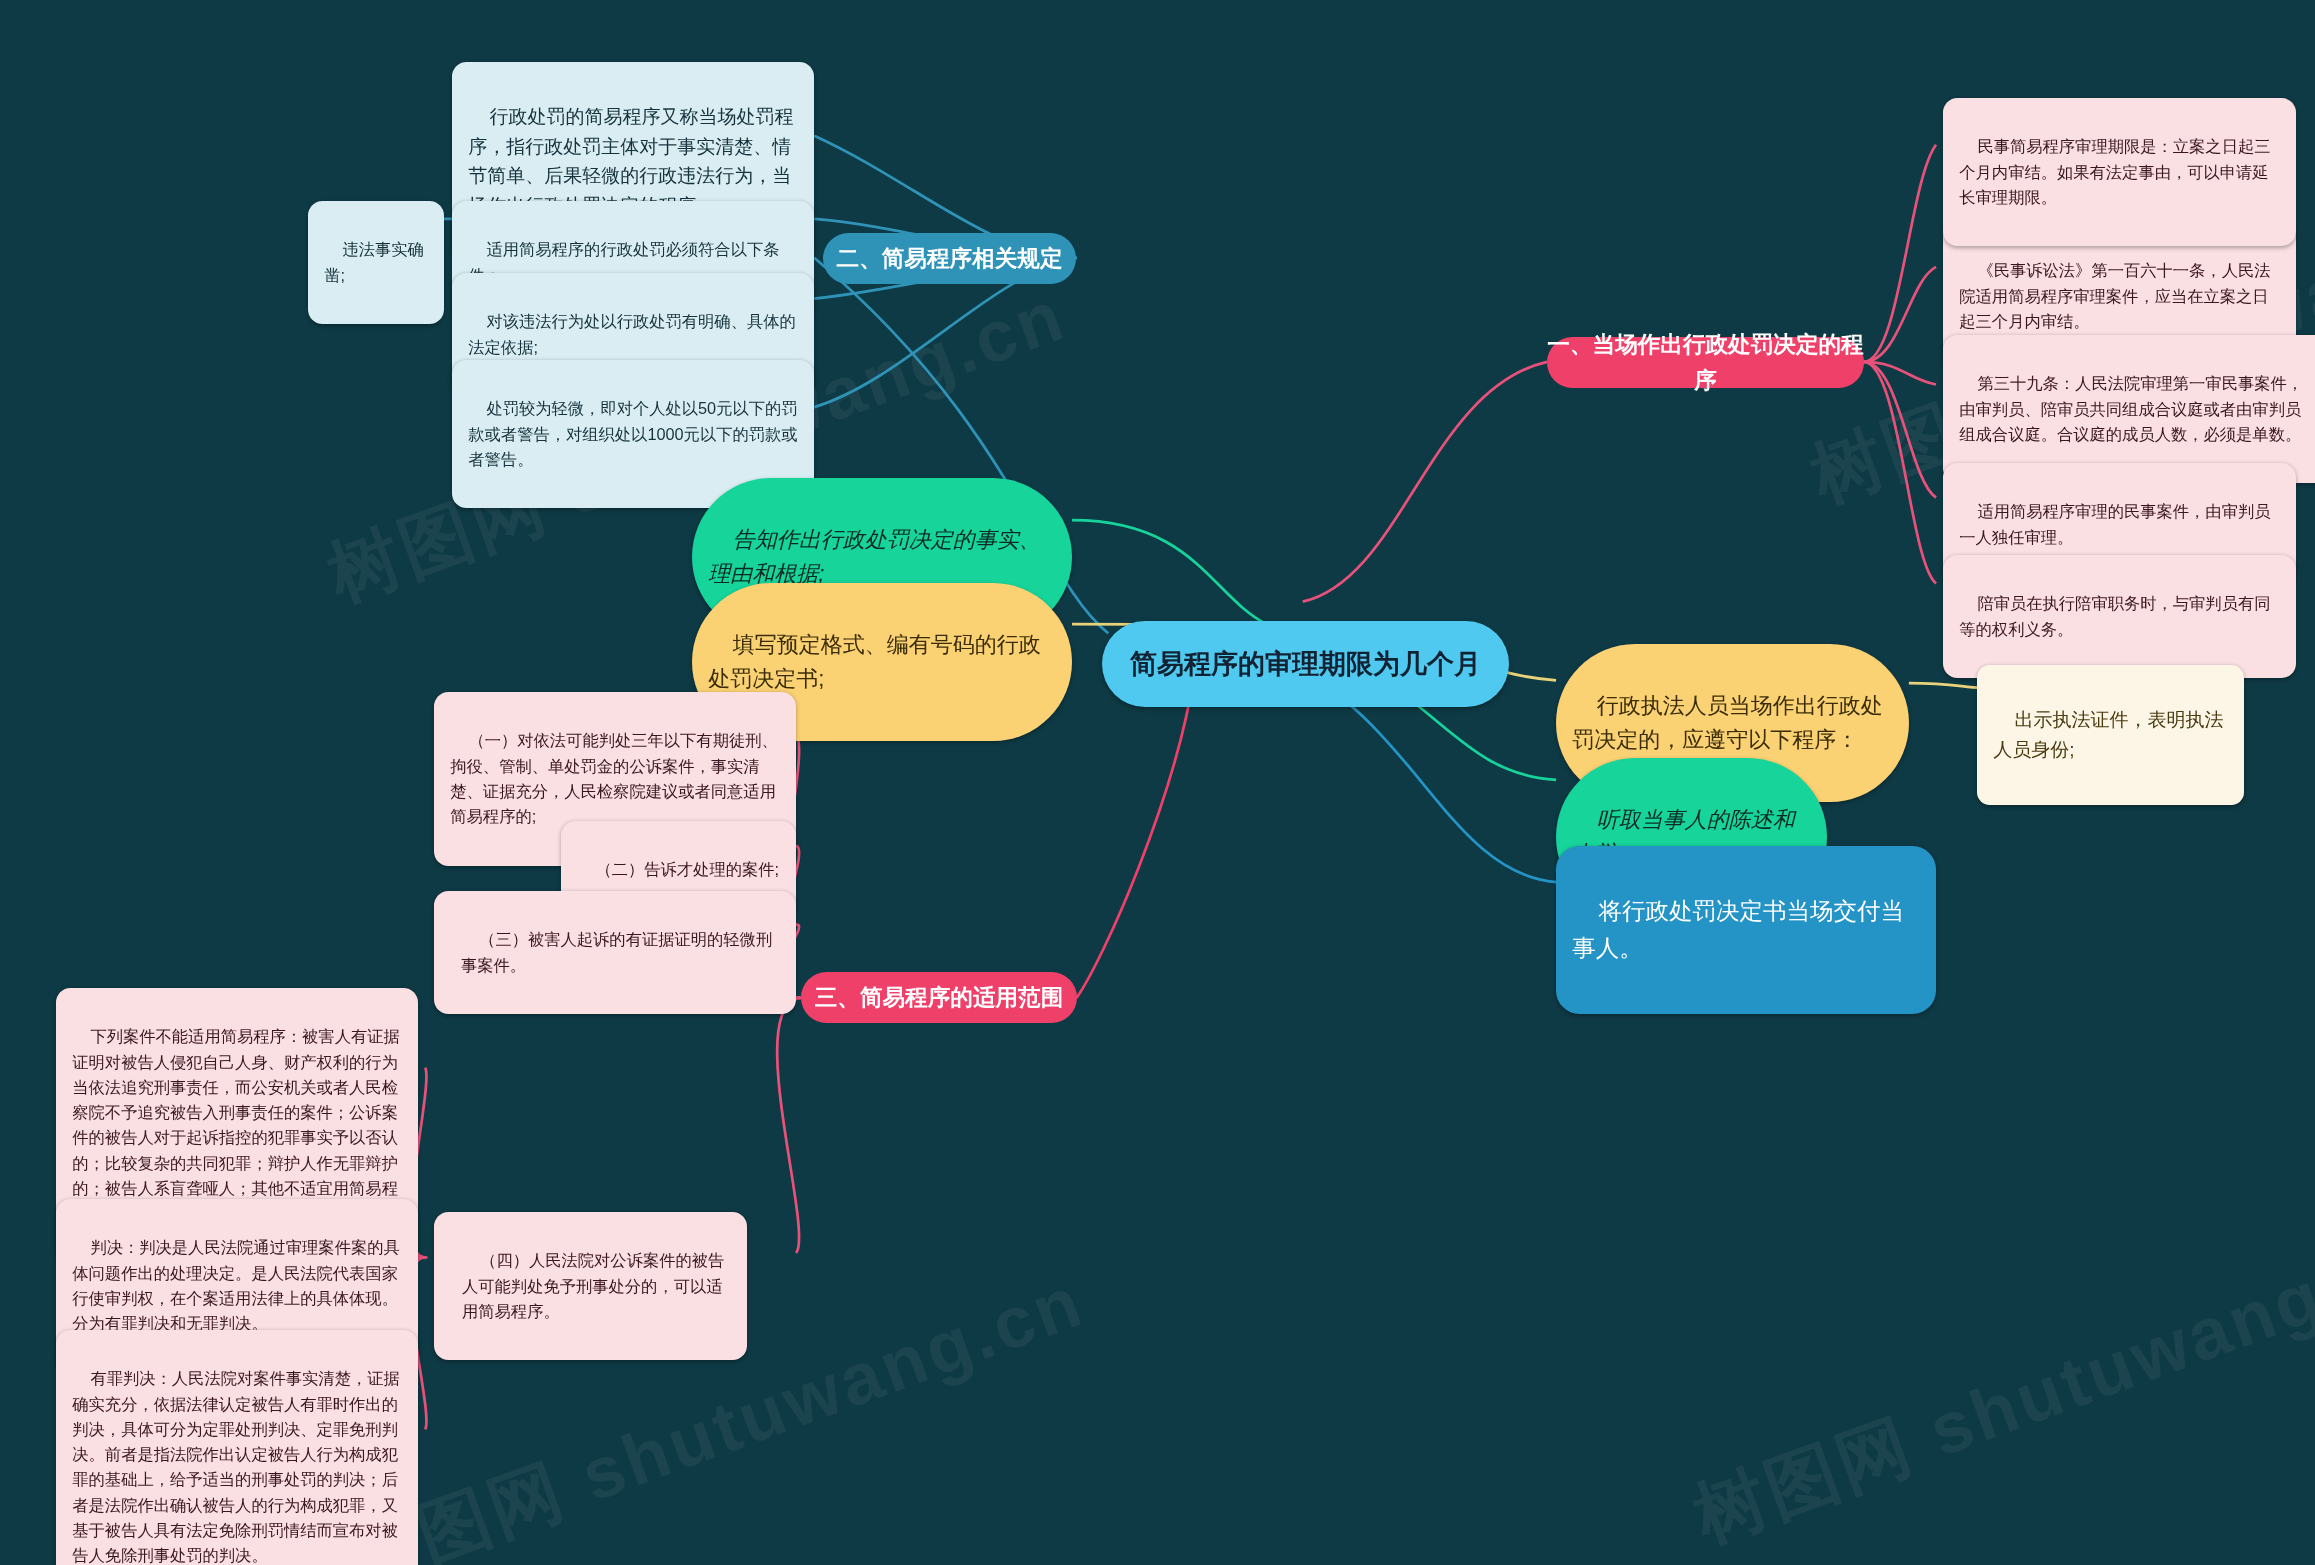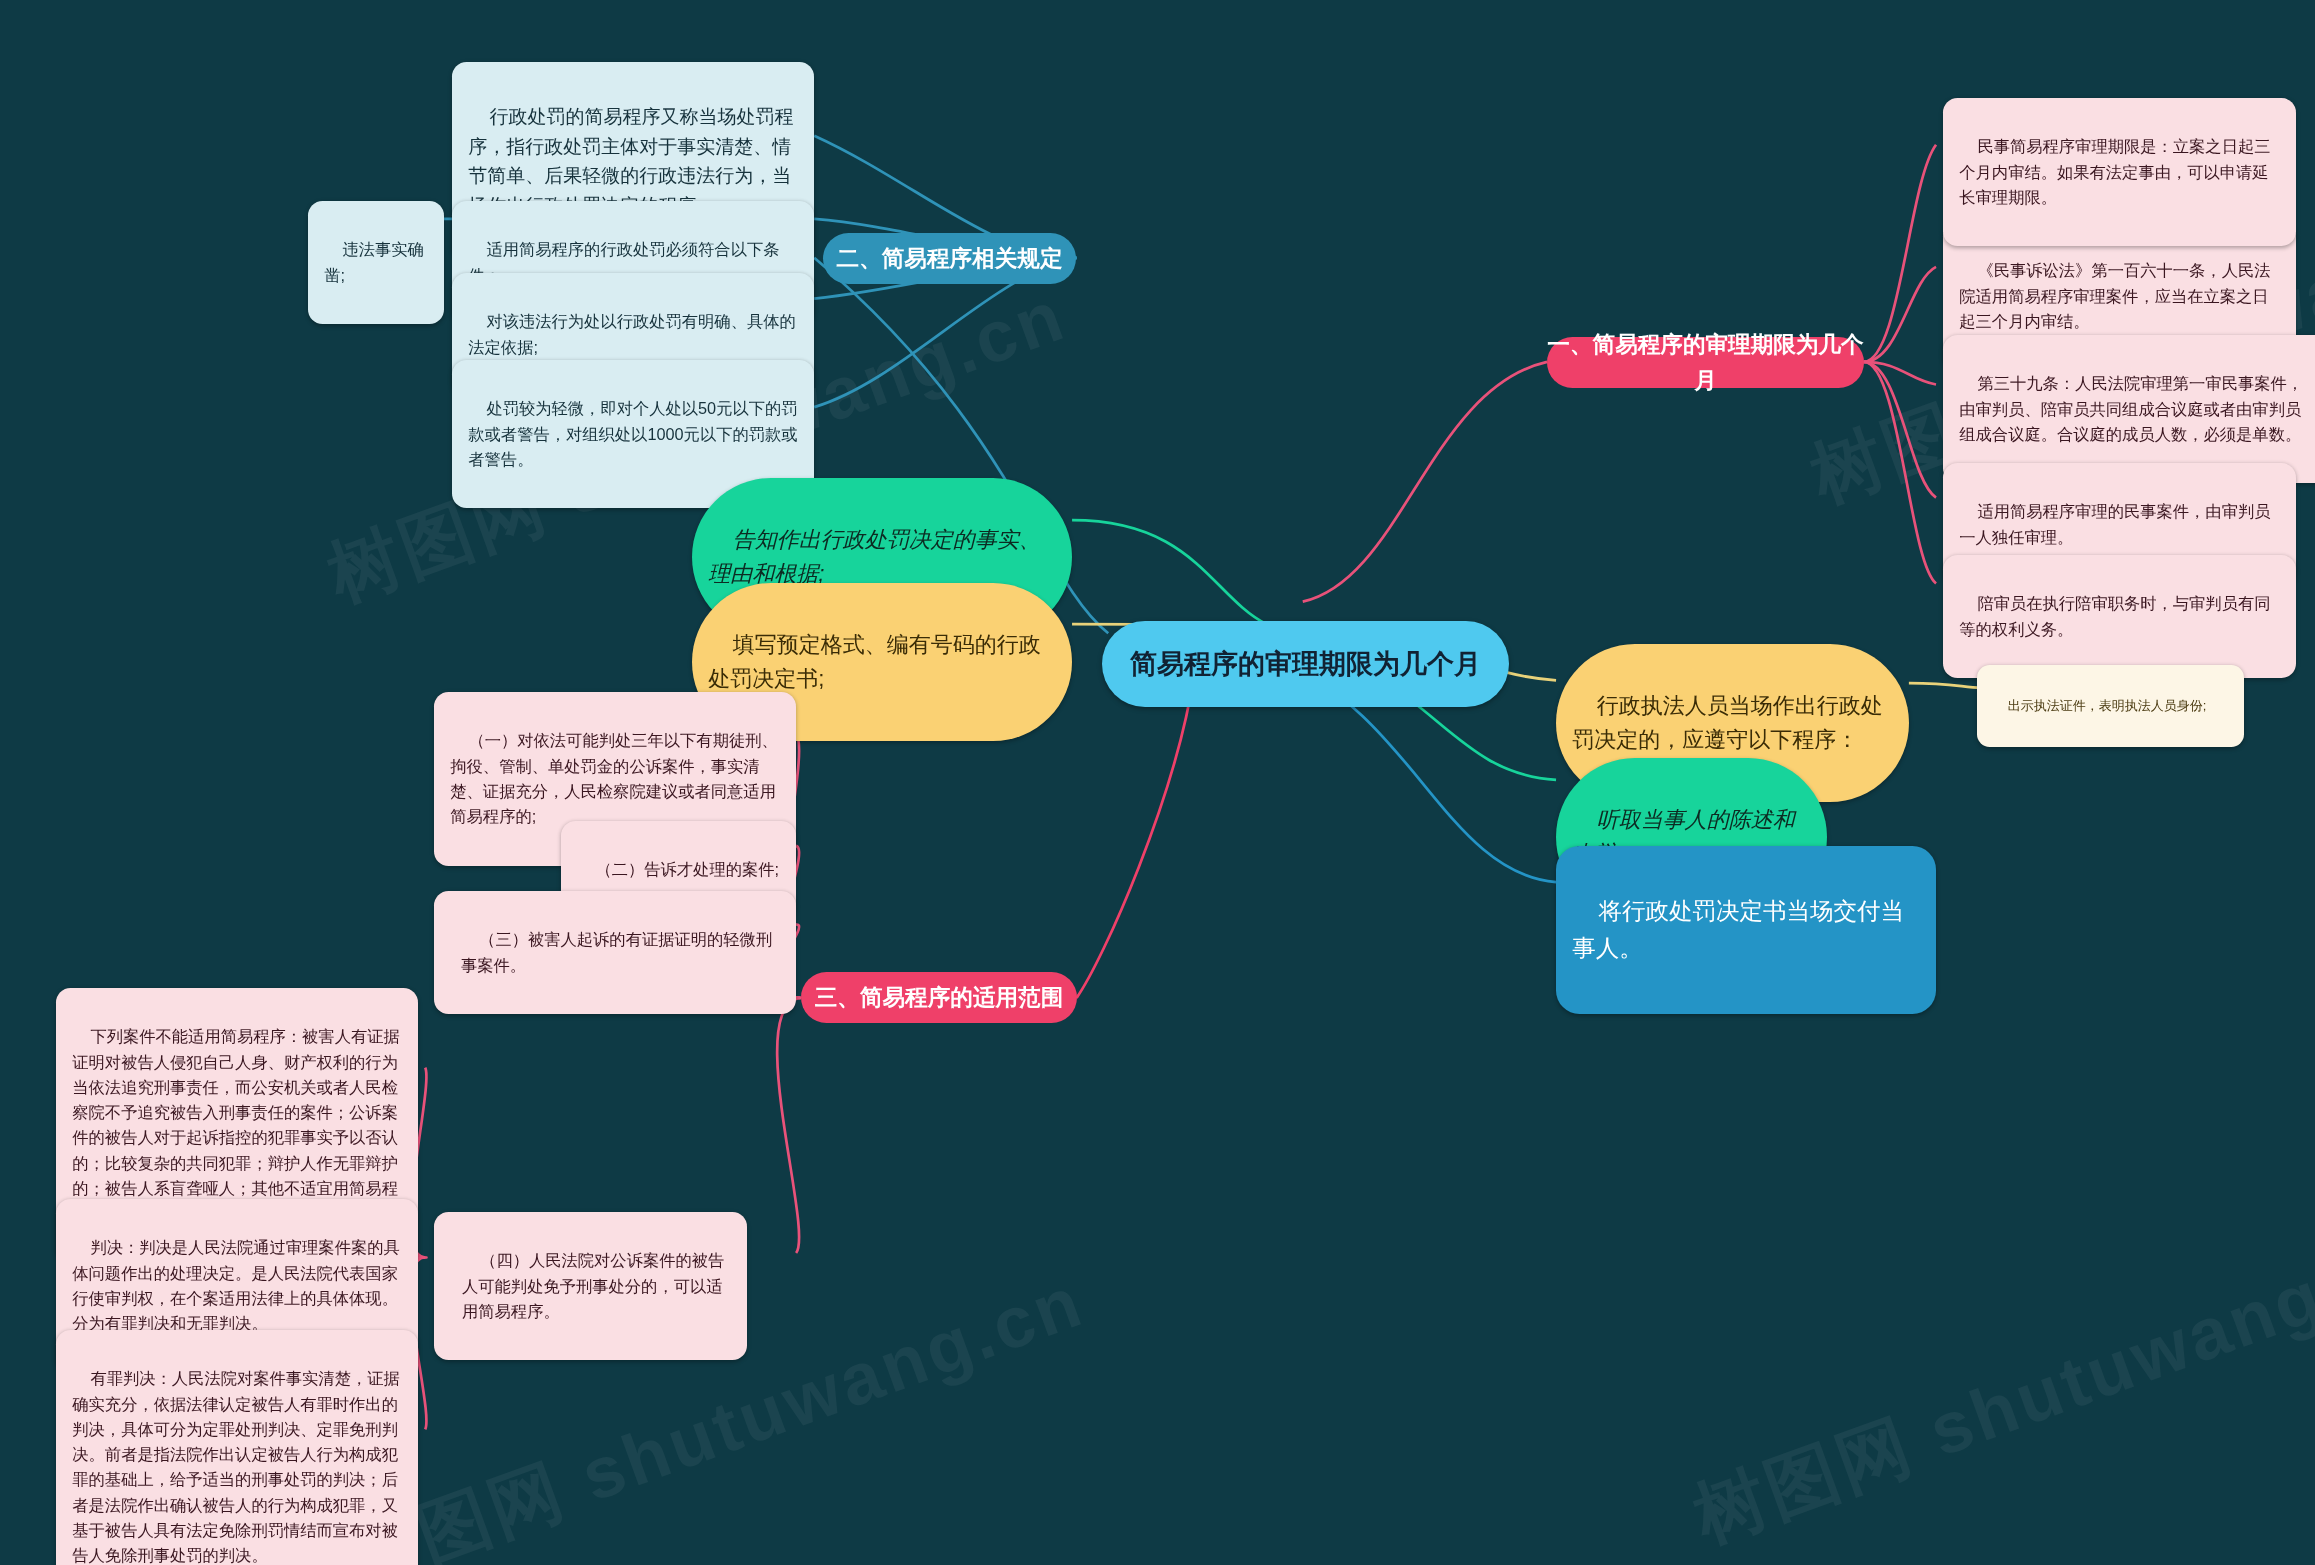--- a/index.html
+++ b/index.html
@@ -35,21 +35,21 @@
   .leaf-green{background:#17d49b;color:#0c2b22;border-radius:904px;
         box-shadow:0 1.8px 4.5px rgba(0,0,0,.30);font-style:italic;}
   .leaf-yellow{background:#fad173;color:#3a2c06;border-radius:904px;
         box-shadow:0 1.8px 4.5px rgba(0,0,0,.30);}
   .leaf-cyan{background:#2494c6;color:#fff;border-radius:23.5px;
         box-shadow:0 1.8px 4.5px rgba(0,0,0,.30);}
   .leaf-cream{background:#fdf6e6;color:#4a3a10;border-radius:12.7px;
         box-shadow:0 1.8px 4.5px rgba(0,0,0,.30);}
 
   .pad{padding:11px 16.3px;}
-  .f16{font-size:13px;}
+  .f16{font-size:19px;}
   .f17{font-size:16.3px;}
   .f19{font-size:19px;}
   .f22{font-size:22px;}
   .f25{font-size:23.5px;}
 </style>
 </head>
 <body>
 
 <div id="stage">
 
@@ -131,21 +131,21 @@
 
   <div class="node leaf-green pad f22" style="left:692px;top:478px;width:380px;">
     <span>告知作出行政处罚决定的事实、理由和根据;</span>
   </div>
 
   <div class="node leaf-yellow pad f22" style="left:692px;top:583px;width:380px;">
     <span>填写预定格式、编有号码的行政处罚决定书;</span>
   </div>
 
   <div class="node pill b-pink" style="left:1547px;top:337px;width:317px;height:51px;">
-    <span>一、简易程序的审理期限为几个月</span>
+    <span>一、当场作出行政处罚决定的程序</span>
   </div>
 
   <div class="node leaf-pink pad f17" style="left:1943px;top:222px;width:353px;">
     <span>《民事诉讼法》第一百六十一条，人民法院适用简易程序审理案件，应当在立案之日起三个月内审结。</span>
   </div>
   <div class="node leaf-pink pad f17" style="left:1943px;top:98px;width:353px;">
     <span>民事简易程序审理期限是：立案之日起三个月内审结。如果有法定事由，可以申请延长审理期限。</span>
   </div>
   <div class="node leaf-pink pad f17" style="left:1943px;top:335px;width:388px;">
     <span>第三十九条：人民法院审理第一审民事案件，由审判员、陪审员共同组成合议庭或者由审判员组成合议庭。合议庭的成员人数，必须是单数。</span>

